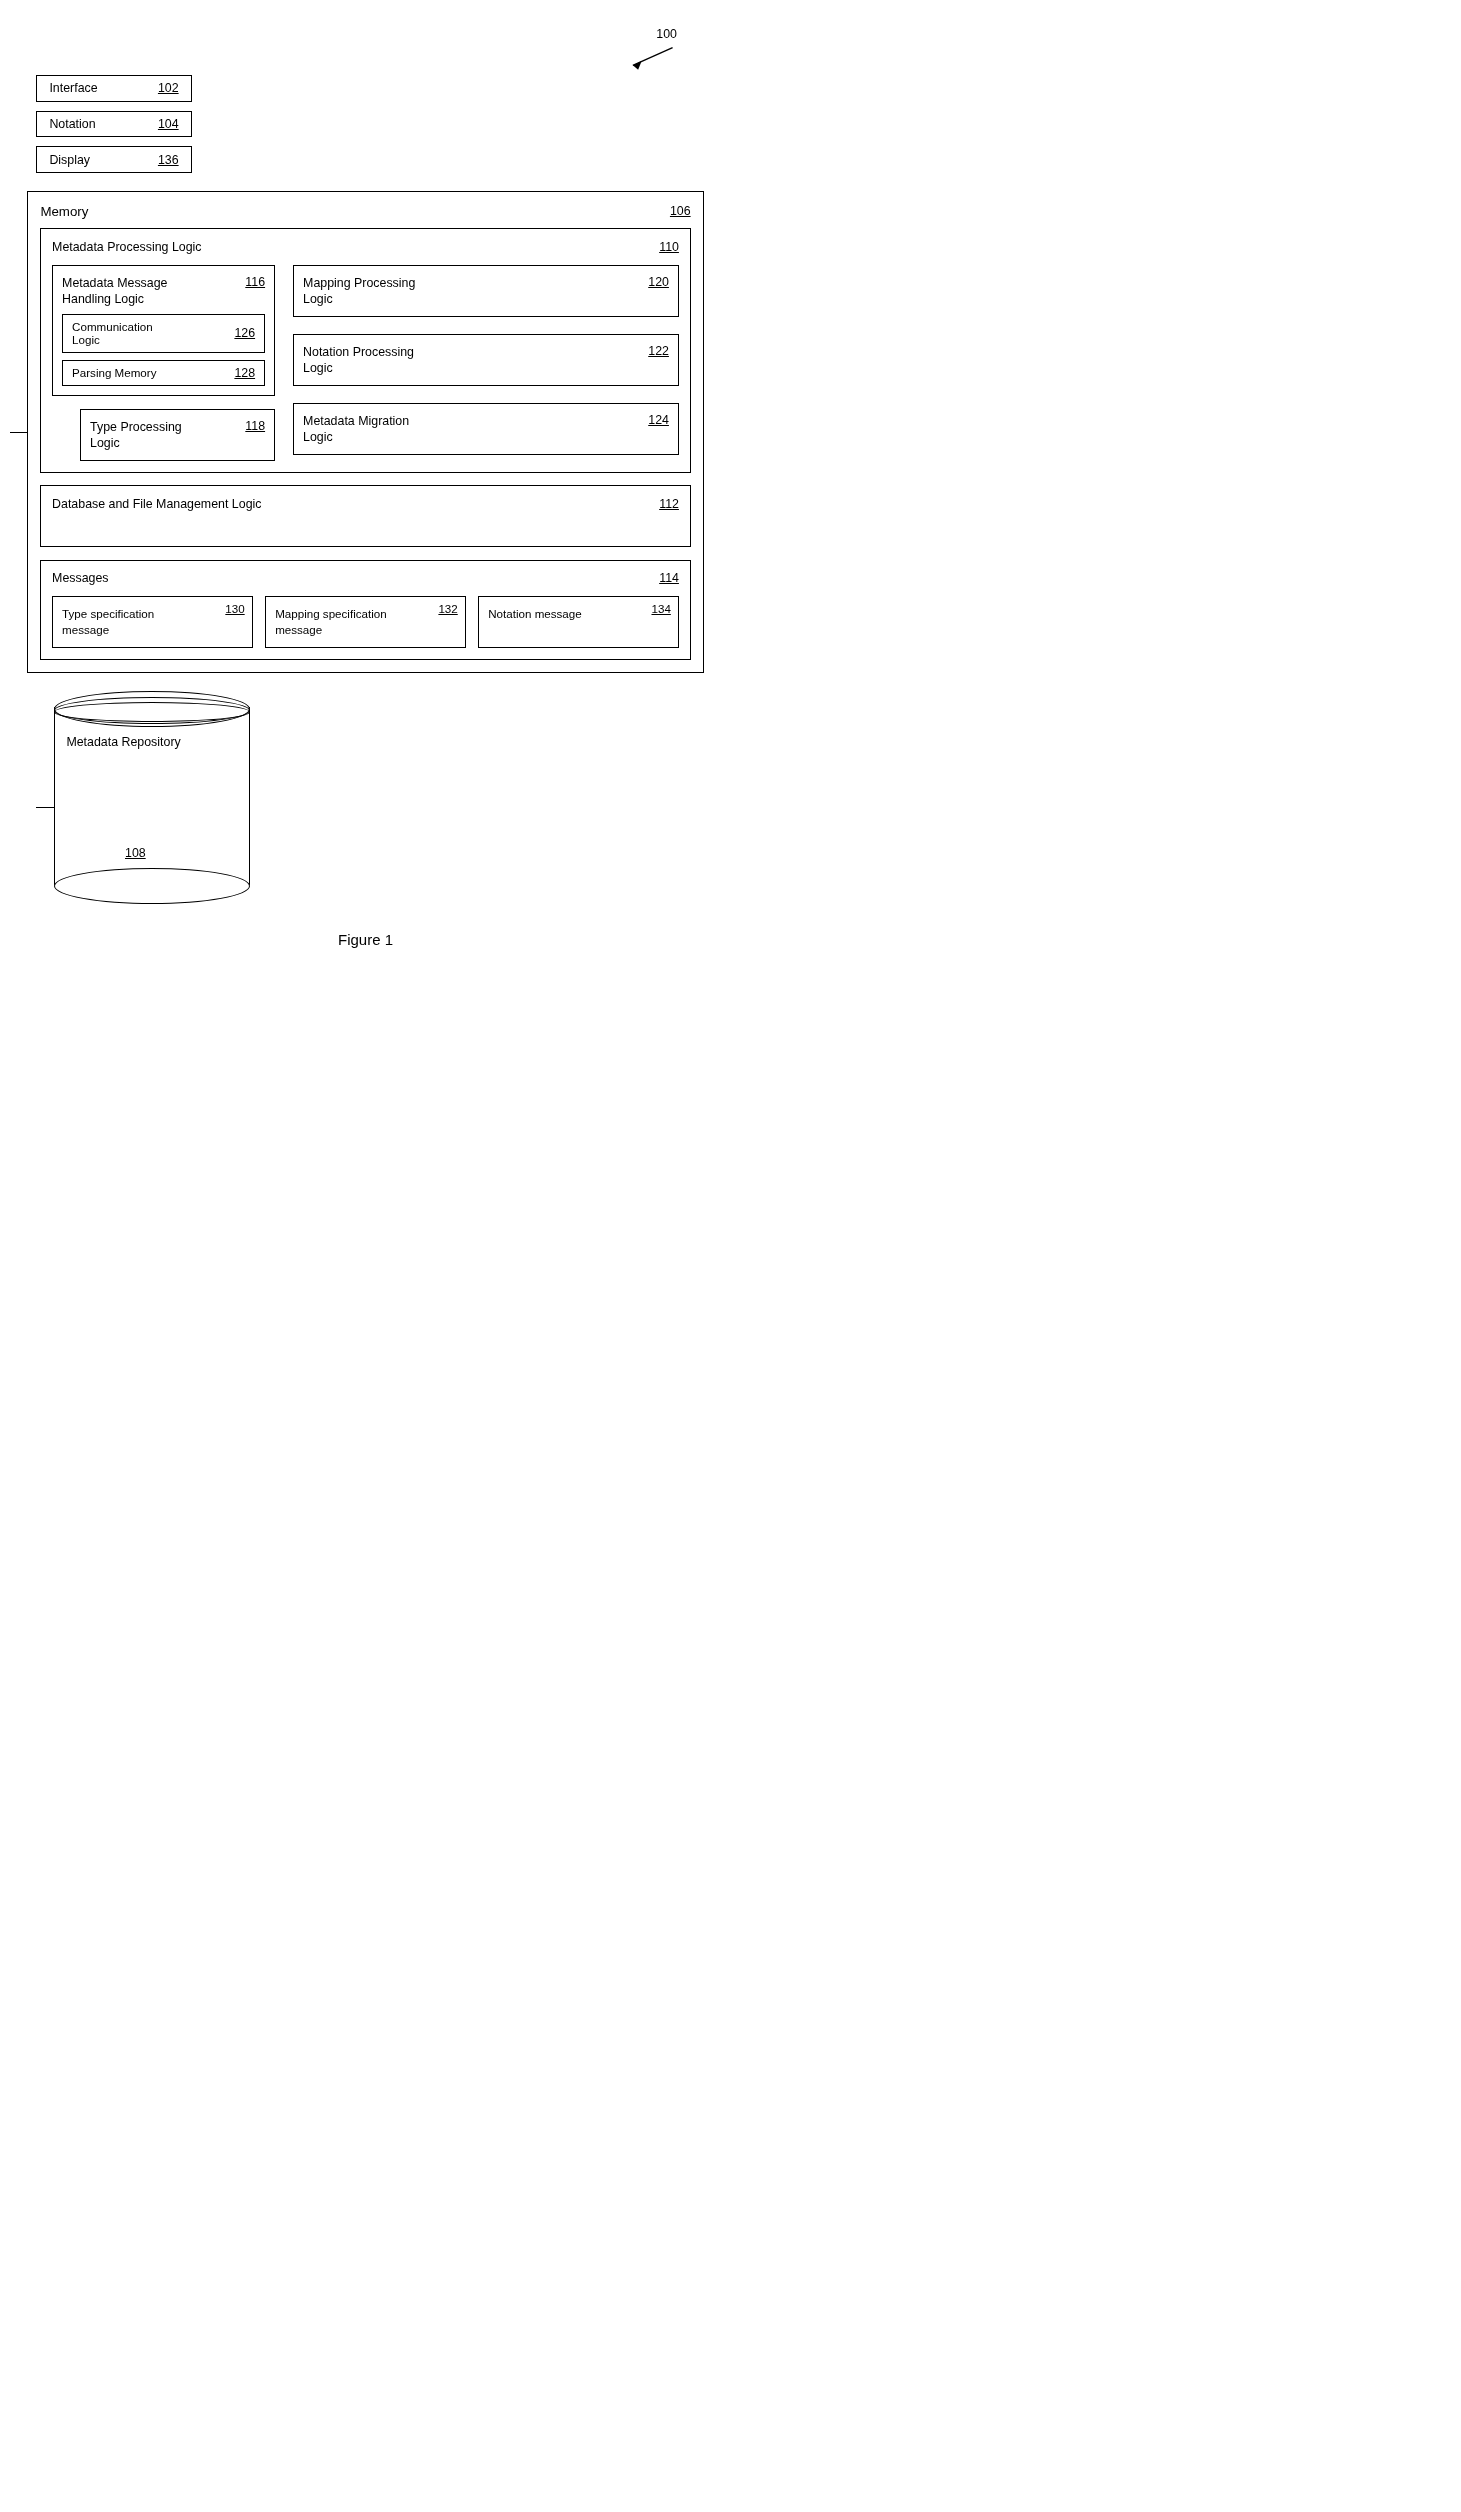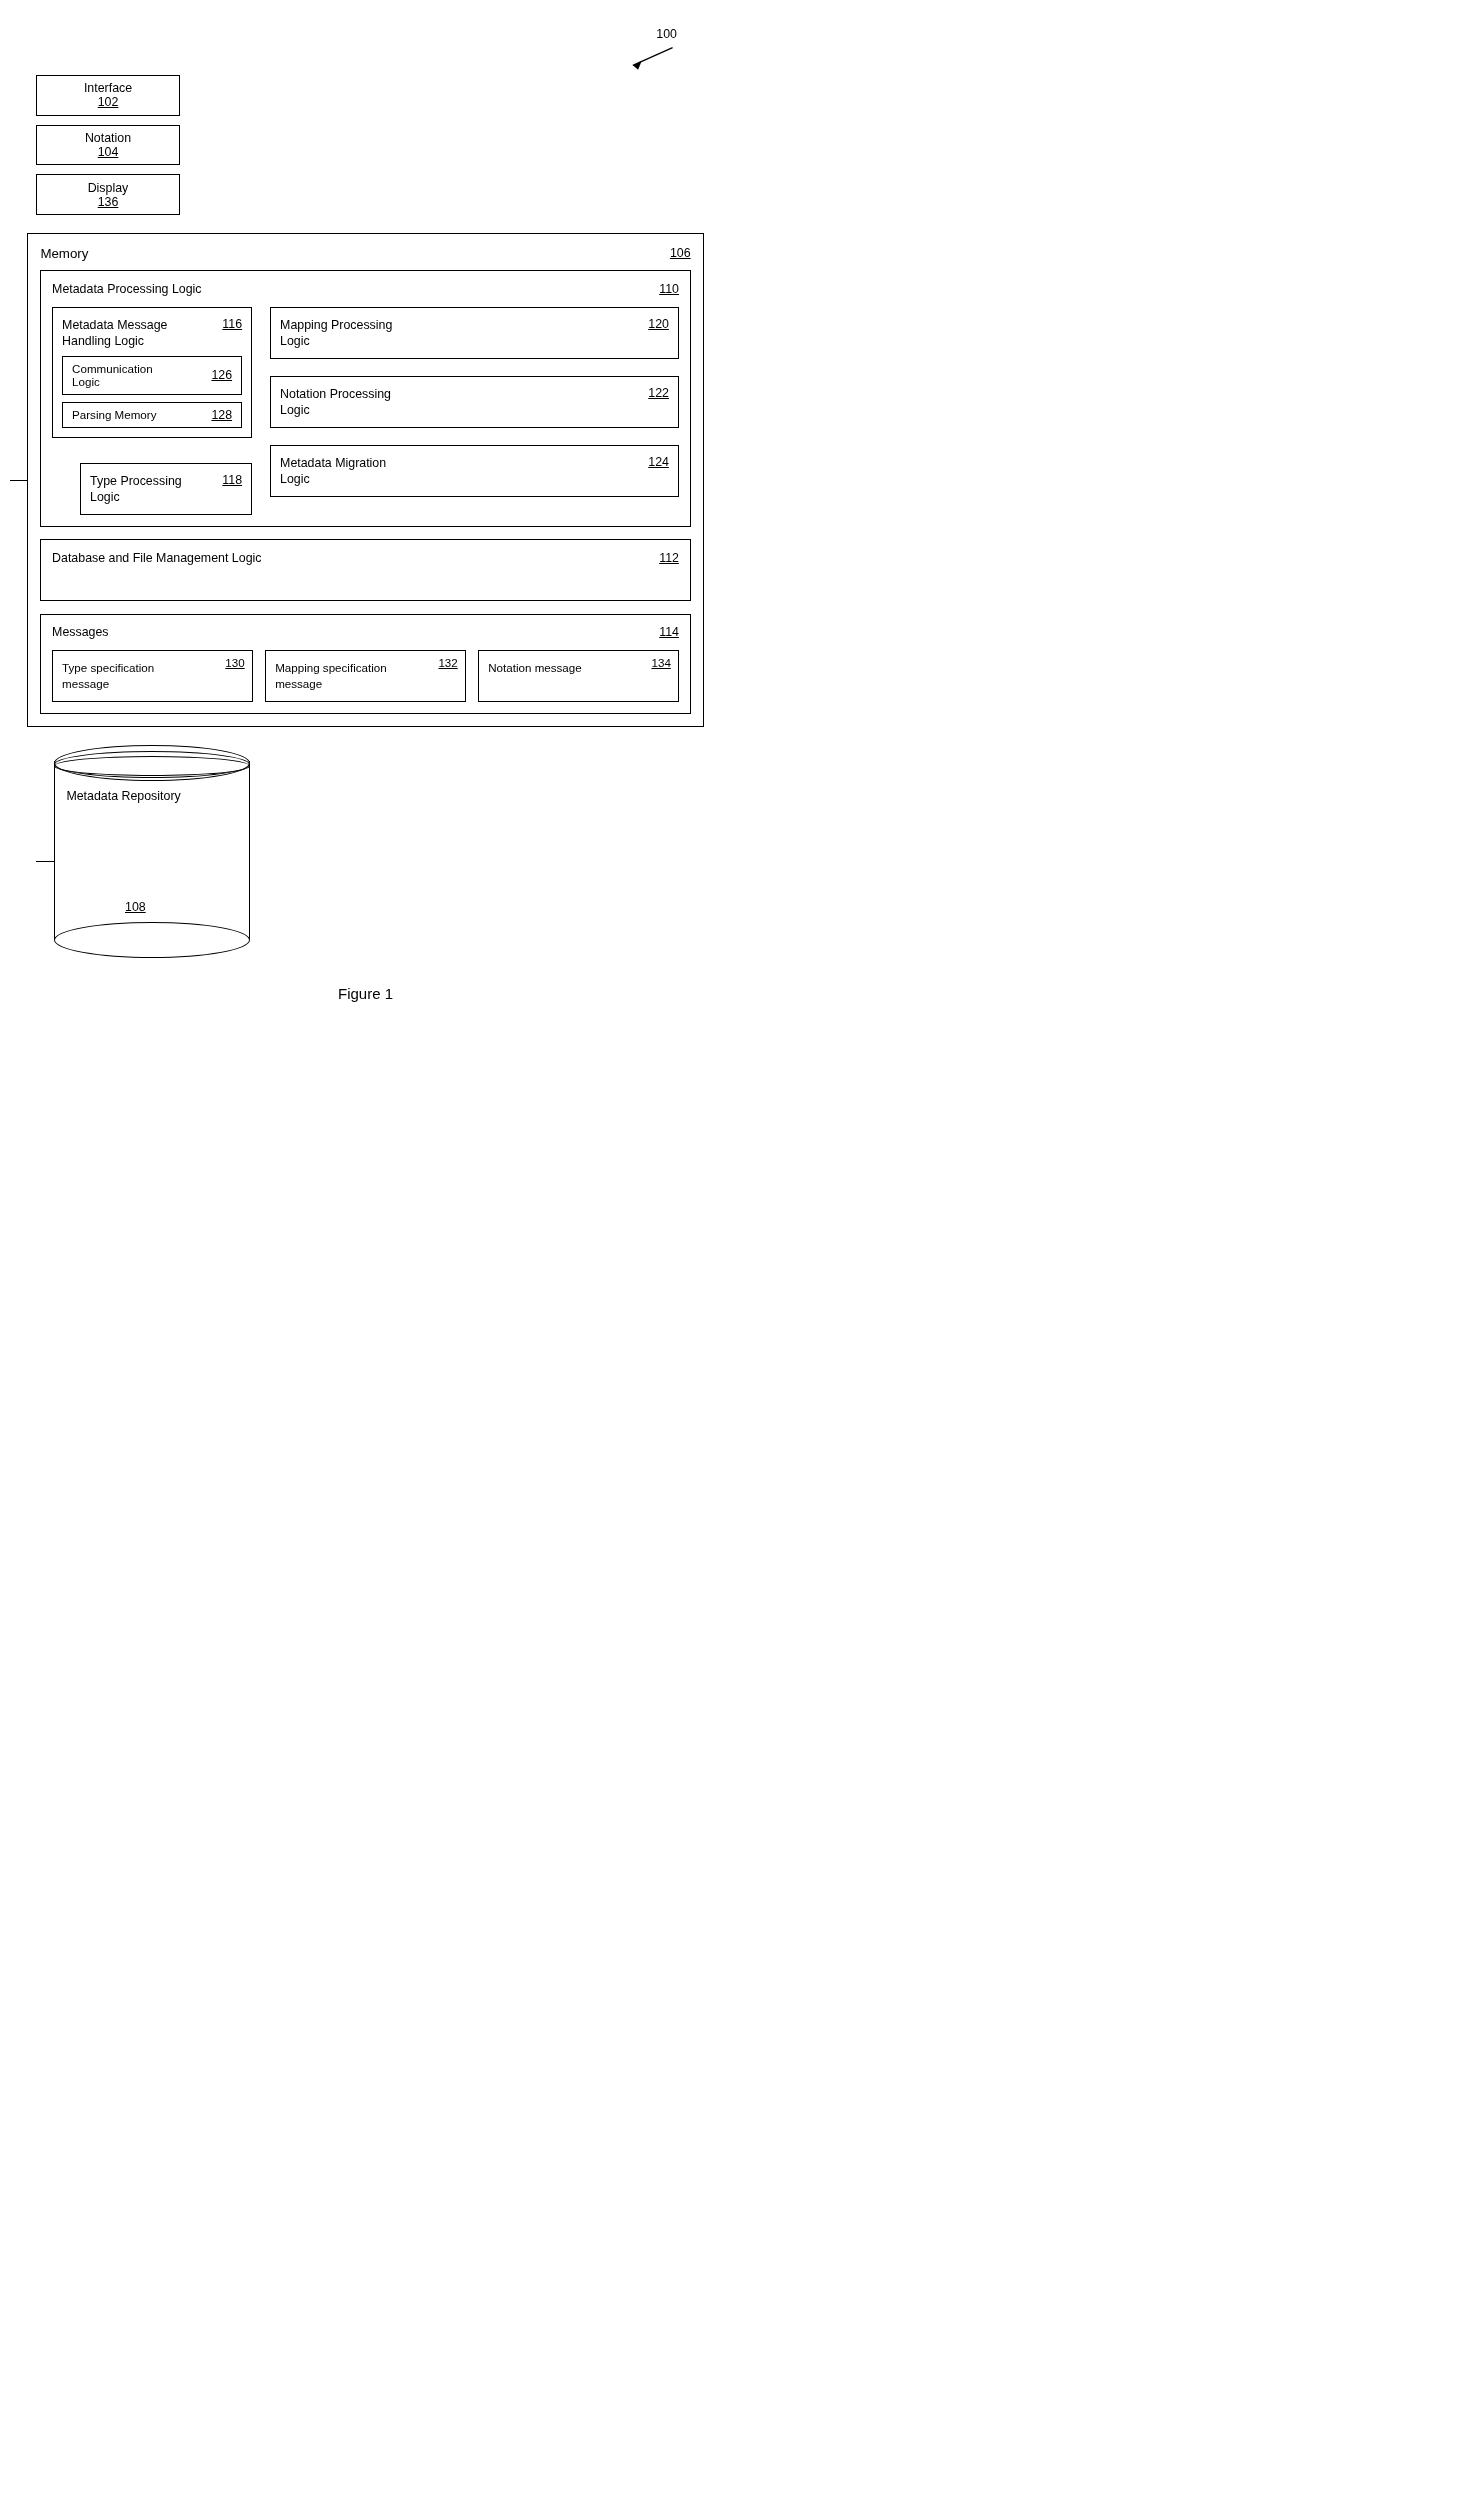--- a/index.html
+++ b/index.html
@@ -23,23 +23,22 @@
       flex-direction: column;
       gap: 9px;
       margin-bottom: 18px;
       margin-left: 9px;
     }
     .component-box {
       display: flex;
       align-items: center;
       border: 1.3px solid #000;
       padding: 5.3px 12.4px;
-      width: 144px;
-      justify-content: space-between;
-      flex-direction: column;
+      width: 156px;
+      justify-content: space-between;
     }
     .component-label {
       font-size: 12.4px;
     }
 
     
     .page-wrapper {
       position: relative;
     }
 
@@ -90,23 +89,23 @@
     }
 
     .metadata-inner-row {
       display: flex;
       gap: 18px;
     }
 
     .left-col {
       display: flex;
       flex-direction: column;
-      gap: 21px;
+      gap: 9px;
       flex: 0 0 auto;
-      width: 200px;
+      width: 223px;
     }
 
     .right-col {
       display: flex;
       flex-direction: column;
       gap: 17px;
       flex: 1;
     }
 
     

